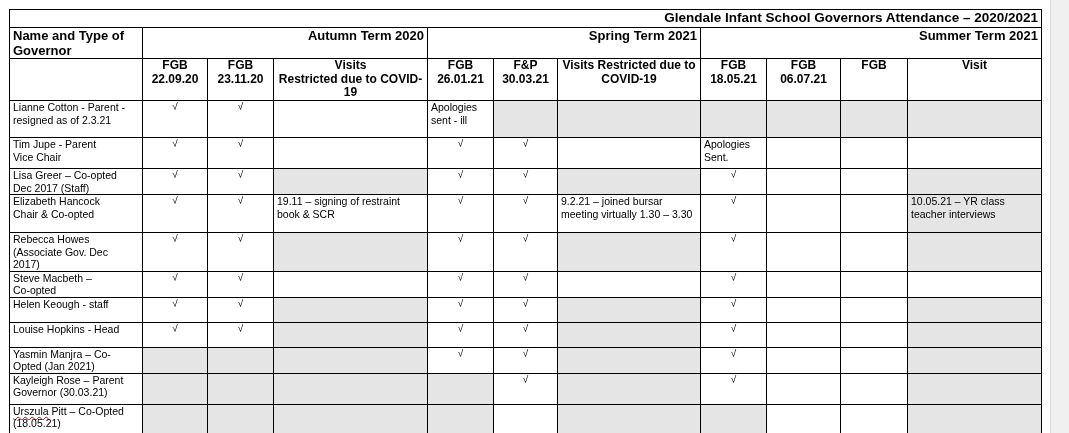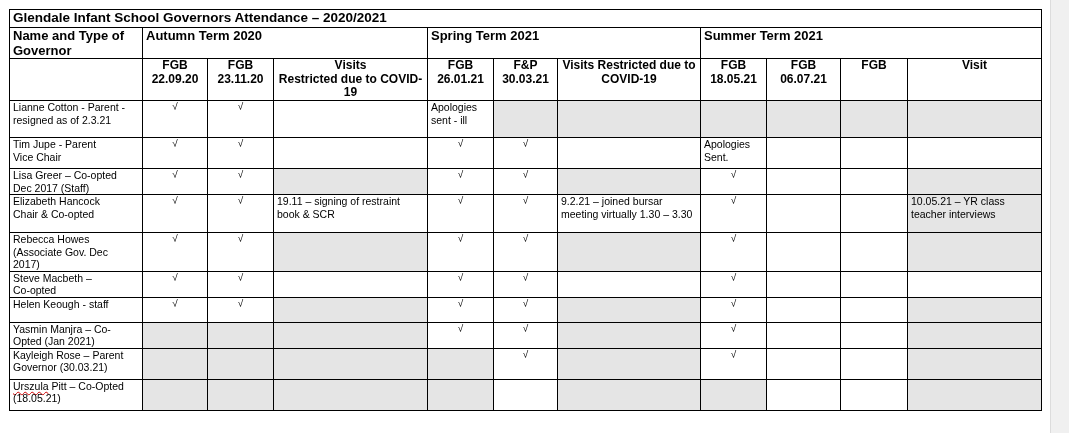--- a/index.html
+++ b/index.html
@@ -1,21 +1,21 @@
 <!DOCTYPE html>
 <html><head>
 <meta charset="utf-8">
 <style>
   html, body { margin:0; padding:0; background:#ffffff; }
   body { width:1069px; height:433px; position:relative; overflow:hidden; font-family:"Liberation Sans", sans-serif; color:#000; }
   .scrollbar { position:absolute; left:1050px; top:0; width:19px; height:433px; background:#f0f0f0; border-left:1px solid #dcdcdc; }
   table.att { position:absolute; left:9px; top:9px; border-collapse:collapse; table-layout:fixed; width:1032px; }
   table.att td { border:1px solid #000; padding:0 3px; vertical-align:top; font-size:10.5px; line-height:12.5px; overflow:hidden; }
-  .title { text-align:left; font-weight:bold; font-size:13.5px !important; line-height:16px !important; height:16px; }
-  .termh { font-weight:bold; font-size:13px !important; line-height:15px !important; text-align:left; }
+  .title { text-align:right; font-weight:bold; font-size:13.5px !important; line-height:16px !important; height:16px; }
+  .termh { font-weight:bold; font-size:13px !important; line-height:15px !important; text-align:right; }
   .termh.left { text-align:left; }
   .subh { font-weight:bold; font-size:12px !important; line-height:13.5px !important; text-align:center; }
   .shade { background:#e5e5e5; }
   .tick { text-align:center; font-size:10px !important; }
   .name { font-size:10.5px; }
   .spell { text-decoration: underline wavy #d00000; text-decoration-thickness:1px; }
 </style>
 </head>
 <body>
 
@@ -193,20 +193,35 @@
         <td class="tick">√</td>
         <td class="shade tick"></td>
         <td class="tick">√</td>
         <td class="tick">√</td>
         <td class="shade tick"></td>
         <td class="tick">√</td>
         <td class="tick"></td>
         <td class="tick"></td>
         <td class="shade tick"></td>
       </tr>
+      <tr style="height: 25px;">
+        <td class="name">
+          <div>Louise Hopkins - Head</div>
+        </td>
+        <td class="tick">√</td>
+        <td class="tick">√</td>
+        <td class="shade tick"></td>
+        <td class="tick">√</td>
+        <td class="tick">√</td>
+        <td class="shade tick"></td>
+        <td class="tick">√</td>
+        <td class="tick"></td>
+        <td class="tick"></td>
+        <td class="shade tick"></td>
+      </tr>
       <tr style="height: 26px;">
         <td class="name">
           <div>Yasmin Manjra – Co-</div>
           <div>Opted  (Jan 2021)</div>
         </td>
         <td class="shade tick"></td>
         <td class="shade tick"></td>
         <td class="shade tick"></td>
         <td class="tick">√</td>
         <td class="tick">√</td>

